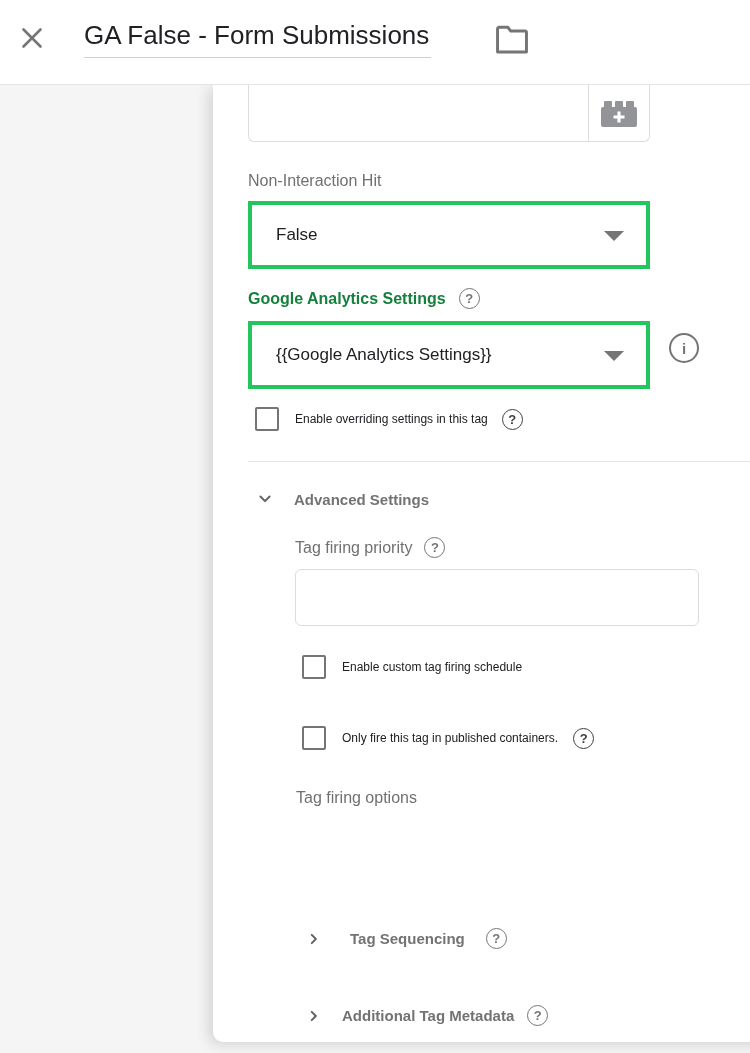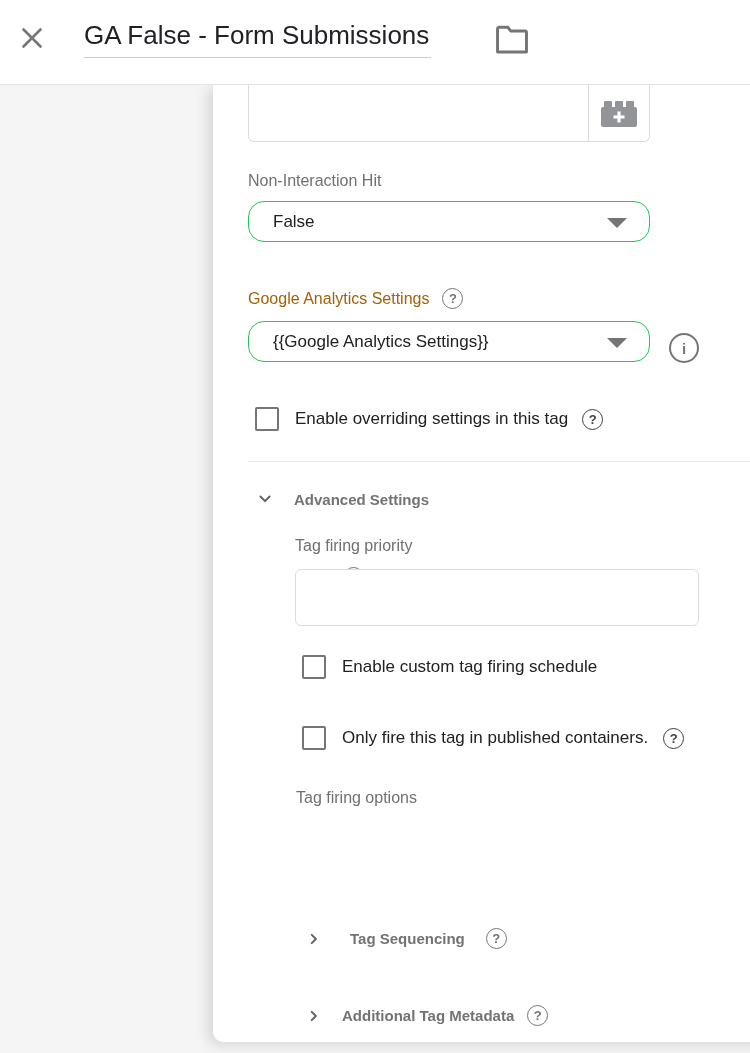--- a/index.html
+++ b/index.html
@@ -18,32 +18,32 @@
                 background:transparent; cursor:pointer; display:flex; align-items:center; justify-content:center; }
 
   
   .underlay { position:absolute; left:0; top:85px; width:750px; height:968px; background:#f5f5f6; }
   .panel { position:absolute; left:181px; top:85px; width:569px; height:957px; background:#fff;
            border-bottom-left-radius:10px; box-shadow:-5px 3px 14px rgba(0,0,0,0.13); z-index:2;margin-left:32px; }
 
   
   .flabel { position:absolute; font-size:16px; color:#707070; white-space:nowrap; }
   .label-row { position:absolute; display:flex; align-items:center; white-space:nowrap; }
-  .dd { position:absolute; height:41px; background:#fff; border:1px solid #22c55e; border-radius:16px;
+  .dd { position:absolute; height:68px; background:#fff; border:4px solid #22c55e; border-radius:0;
         display:flex; align-items:center; padding:0 48px 0 24px; cursor:pointer; }
   .dd .dd-value { font-size:17px; color:#202124; }
   .caret { position:absolute; right:22px; top:50%; margin-top:-4px; width:0; height:0;
            border-left:10px solid transparent; border-right:10px solid transparent;
            border-top:10px solid #757575; }
   .txt-input { background:#fff; border:1px solid #dadce0; border-radius:6px; font-size:17px;
                color:#202124; padding:0 16px; outline:none; }
   .checkbox { width:24px; height:24px; border:2px solid #757575; border-radius:2px; background:#fff;
               flex:0 0 24px; cursor:pointer; }
   .cb-row { position:absolute; display:flex; align-items:center; }
-  .cb-row .cb-label { margin-left:16px; font-size:17px; color:#202124; white-space:nowrap; }
+  .cb-row .cb-label { margin-left:16px; font-size:12px; color:#202124; white-space:nowrap; }
   .help { display:inline-flex; align-items:center; justify-content:center; width:21px; height:21px;
           border-radius:50%; border:1.8px solid #757575; color:#757575; font-size:13px; font-weight:700;
           line-height:1; cursor:pointer; flex:0 0 auto; }
   .help.dark { border-color:#3c4043; color:#3c4043; }
   .info-badge { position:absolute; width:30px; height:30px; border-radius:50%; border:2.6px solid #757575;
           color:#757575; font-size:15px; font-weight:700; display:flex; align-items:center;
           justify-content:center; cursor:pointer; }
   .section-title { font-size:15px; font-weight:700; color:#737373; white-space:nowrap; }
   .divider { position:absolute; height:1px; background:#e6e6e9; }
 
@@ -91,21 +91,21 @@
       </button>
     </div>
 
     <div class="flabel" style="left:35px; top:87px;">Non-Interaction Hit</div>
     <div class="dd" style="left:35px; top:116px; width:402px;">
       <span class="dd-value">False</span>
       <span class="caret"></span>
     </div>
 
     <div class="label-row" style="left:35px; top:203px; gap:13px;">
-      <span class="flabel" style="position:static; font-weight:400; color:#a16207;">Google Analytics Settings</span>
+      <span class="flabel" style="position:static; font-weight:700; color:#15803d;">Google Analytics Settings</span>
       <span class="help">?</span>
     </div>
     <div class="dd" style="left:35px; top:236px; width:402px;">
       <span class="dd-value">{{Google Analytics Settings}}</span>
       <span class="caret"></span>
     </div>
     <div class="info-badge" style="left:456px; top:248px;">i</div>
 
     <div class="cb-row" style="left:42px; top:322px;">
       <span class="checkbox"></span>
@@ -115,21 +115,21 @@
 
     <div class="divider" style="left:35px; top:376px; width:534px;"></div>
 
     <div class="label-row" style="left:42px; top:404px; gap:19px; cursor:pointer;">
       <svg width="20" height="20" viewBox="0 0 24 24">
         <path d="M6.5 9 L12 14.5 L17.5 9" fill="none" stroke="#5f6368" stroke-width="2.4" stroke-linecap="round" stroke-linejoin="round"></path>
       </svg>
       <span class="section-title">Advanced Settings</span>
     </div>
 
-    <div class="label-row" style="left:82px; top:452px; gap:12px;flex-direction:column;">
+    <div class="label-row" style="left:82px; top:452px; gap:12px;">
       <span class="flabel" style="position:static;">Tag firing priority</span>
       <span class="help">?</span>
     </div>
     <input class="txt-input" style="position: absolute; left: 82px; top: 484px; width: 404px; height: 57px;" type="text" value="">
 
     <div class="cb-row" style="left:89px; top:570px;">
       <span class="checkbox"></span>
       <span class="cb-label">Enable custom tag firing schedule</span>
     </div>
 

